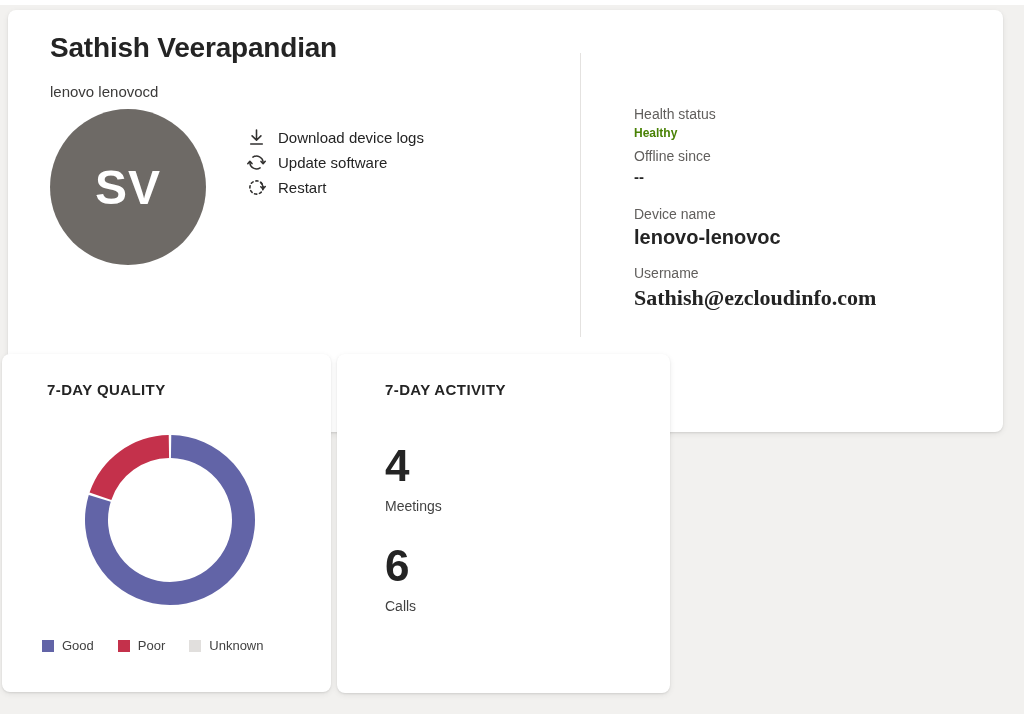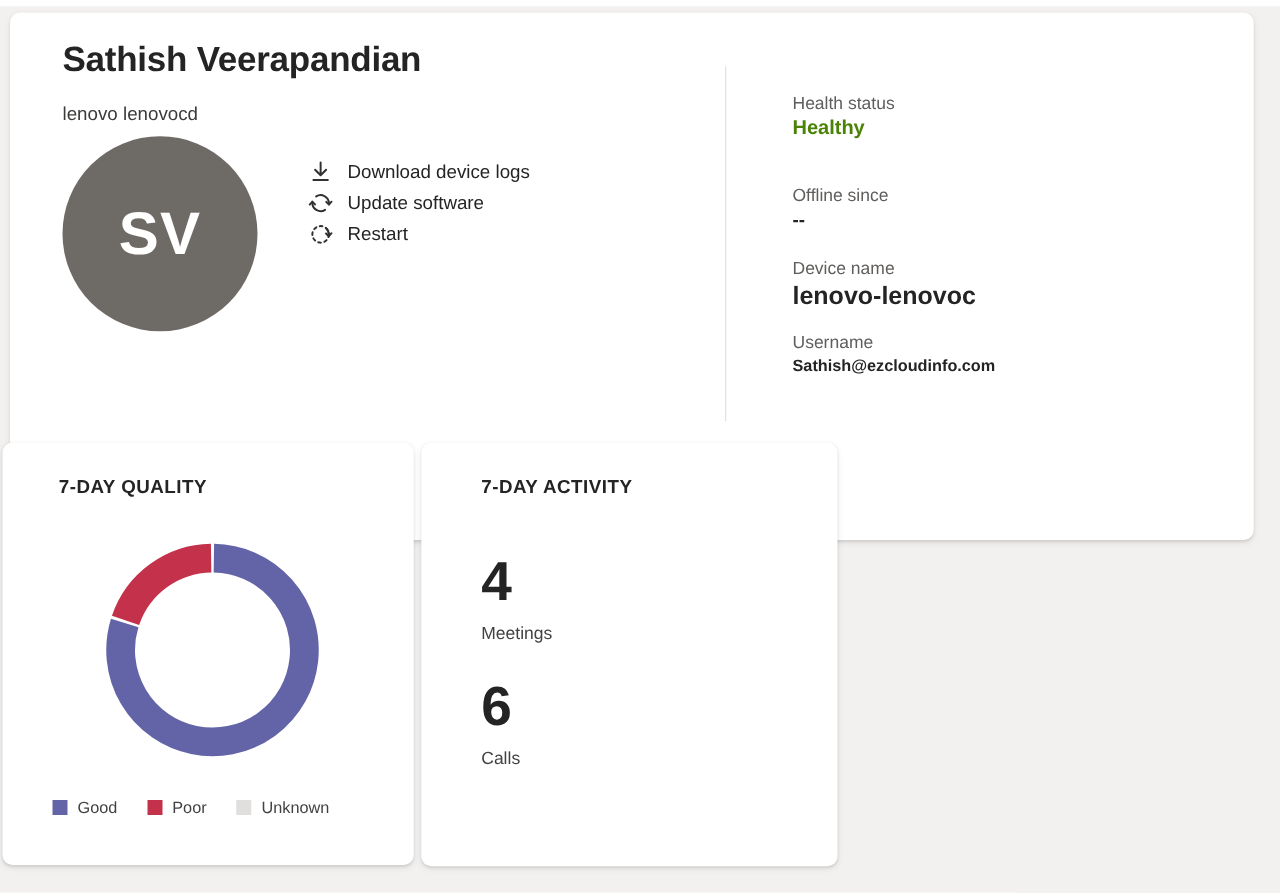--- a/index.html
+++ b/index.html
@@ -37,30 +37,30 @@
 
   .actions { position:absolute; left:238px; top:117px; display:flex; flex-direction:column; gap:5px; }
   .action { display:flex; align-items:center; gap:11px; height:20px; cursor:pointer; }
   .action svg { width:21px; height:21px; flex:0 0 auto; }
   .action svg path, .action svg circle { stroke:#323130; stroke-width:1.5; fill:none; stroke-linecap:round; stroke-linejoin:round; }
   .action-label { font-size:15px; color:#242424; white-space:nowrap; }
 
   .divider { position:absolute; left:572px; top:43px; width:1px; height:284px; background:#e4e2e0; }
 
   .fact { position:absolute; left:626px; }
-  .fact-1 { top:64px; }
+  .fact-1 { top:96px; }
   .fact-2 { top:138px; }
   .fact-3 { top:196px; }
   .fact-4 { top:255px; }
   .fact-label { font-size:14px; color:#605e5c; }
   .fact-value { font-weight:700; color:#242424; margin-top:4px; white-space:nowrap; }
-  .v-health { font-size:16px; }
+  .v-health { font-size:12px; }
   .v-dash { font-size:15px; }
   .v-device { font-size:20px; max-width:236px; overflow:hidden; }
-  .v-user { font-size:13px; }
+  .v-user { font-size:22px;font-family:Liberation Serif, serif; }
 
   .card-title {
     position:absolute; top:27px;
     font-size:15px; font-weight:700; color:#242424; letter-spacing:0.4px; white-space:nowrap;
   }
   .quality-card .card-title { left:45px; }
   .activity-card .card-title { left:48px; }
 
   .donut-svg { position:absolute; left:0; top:58px; }
 

